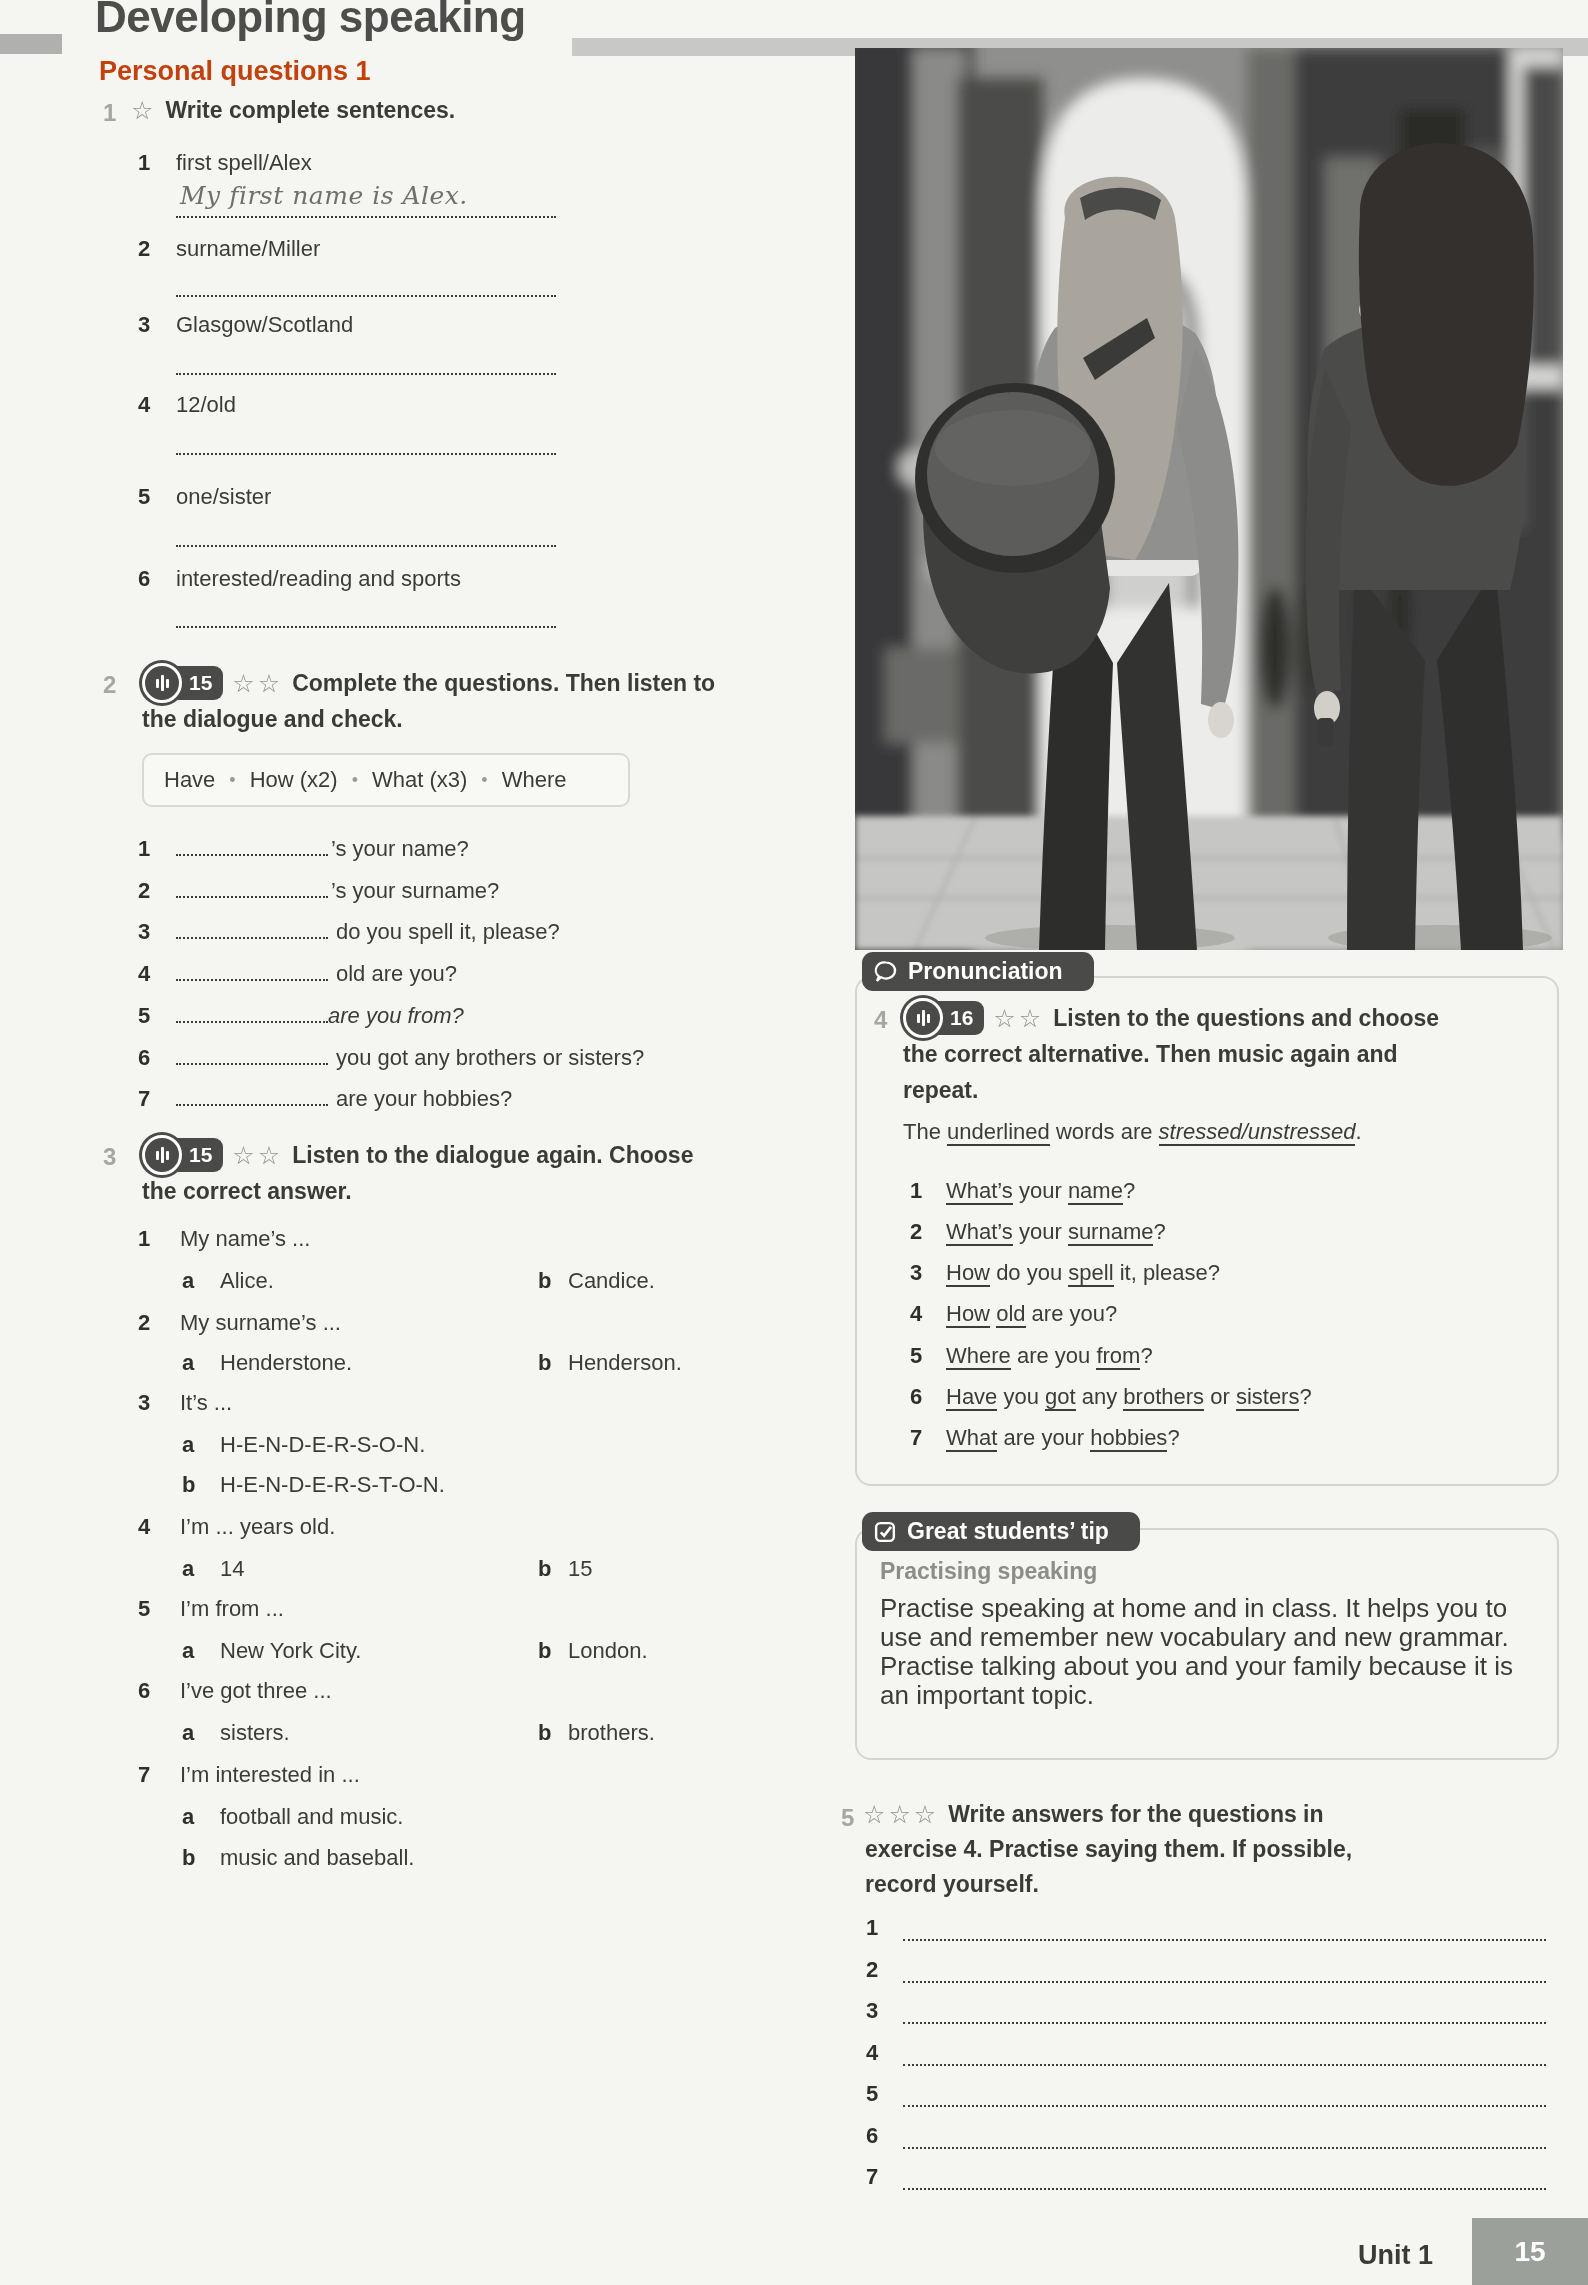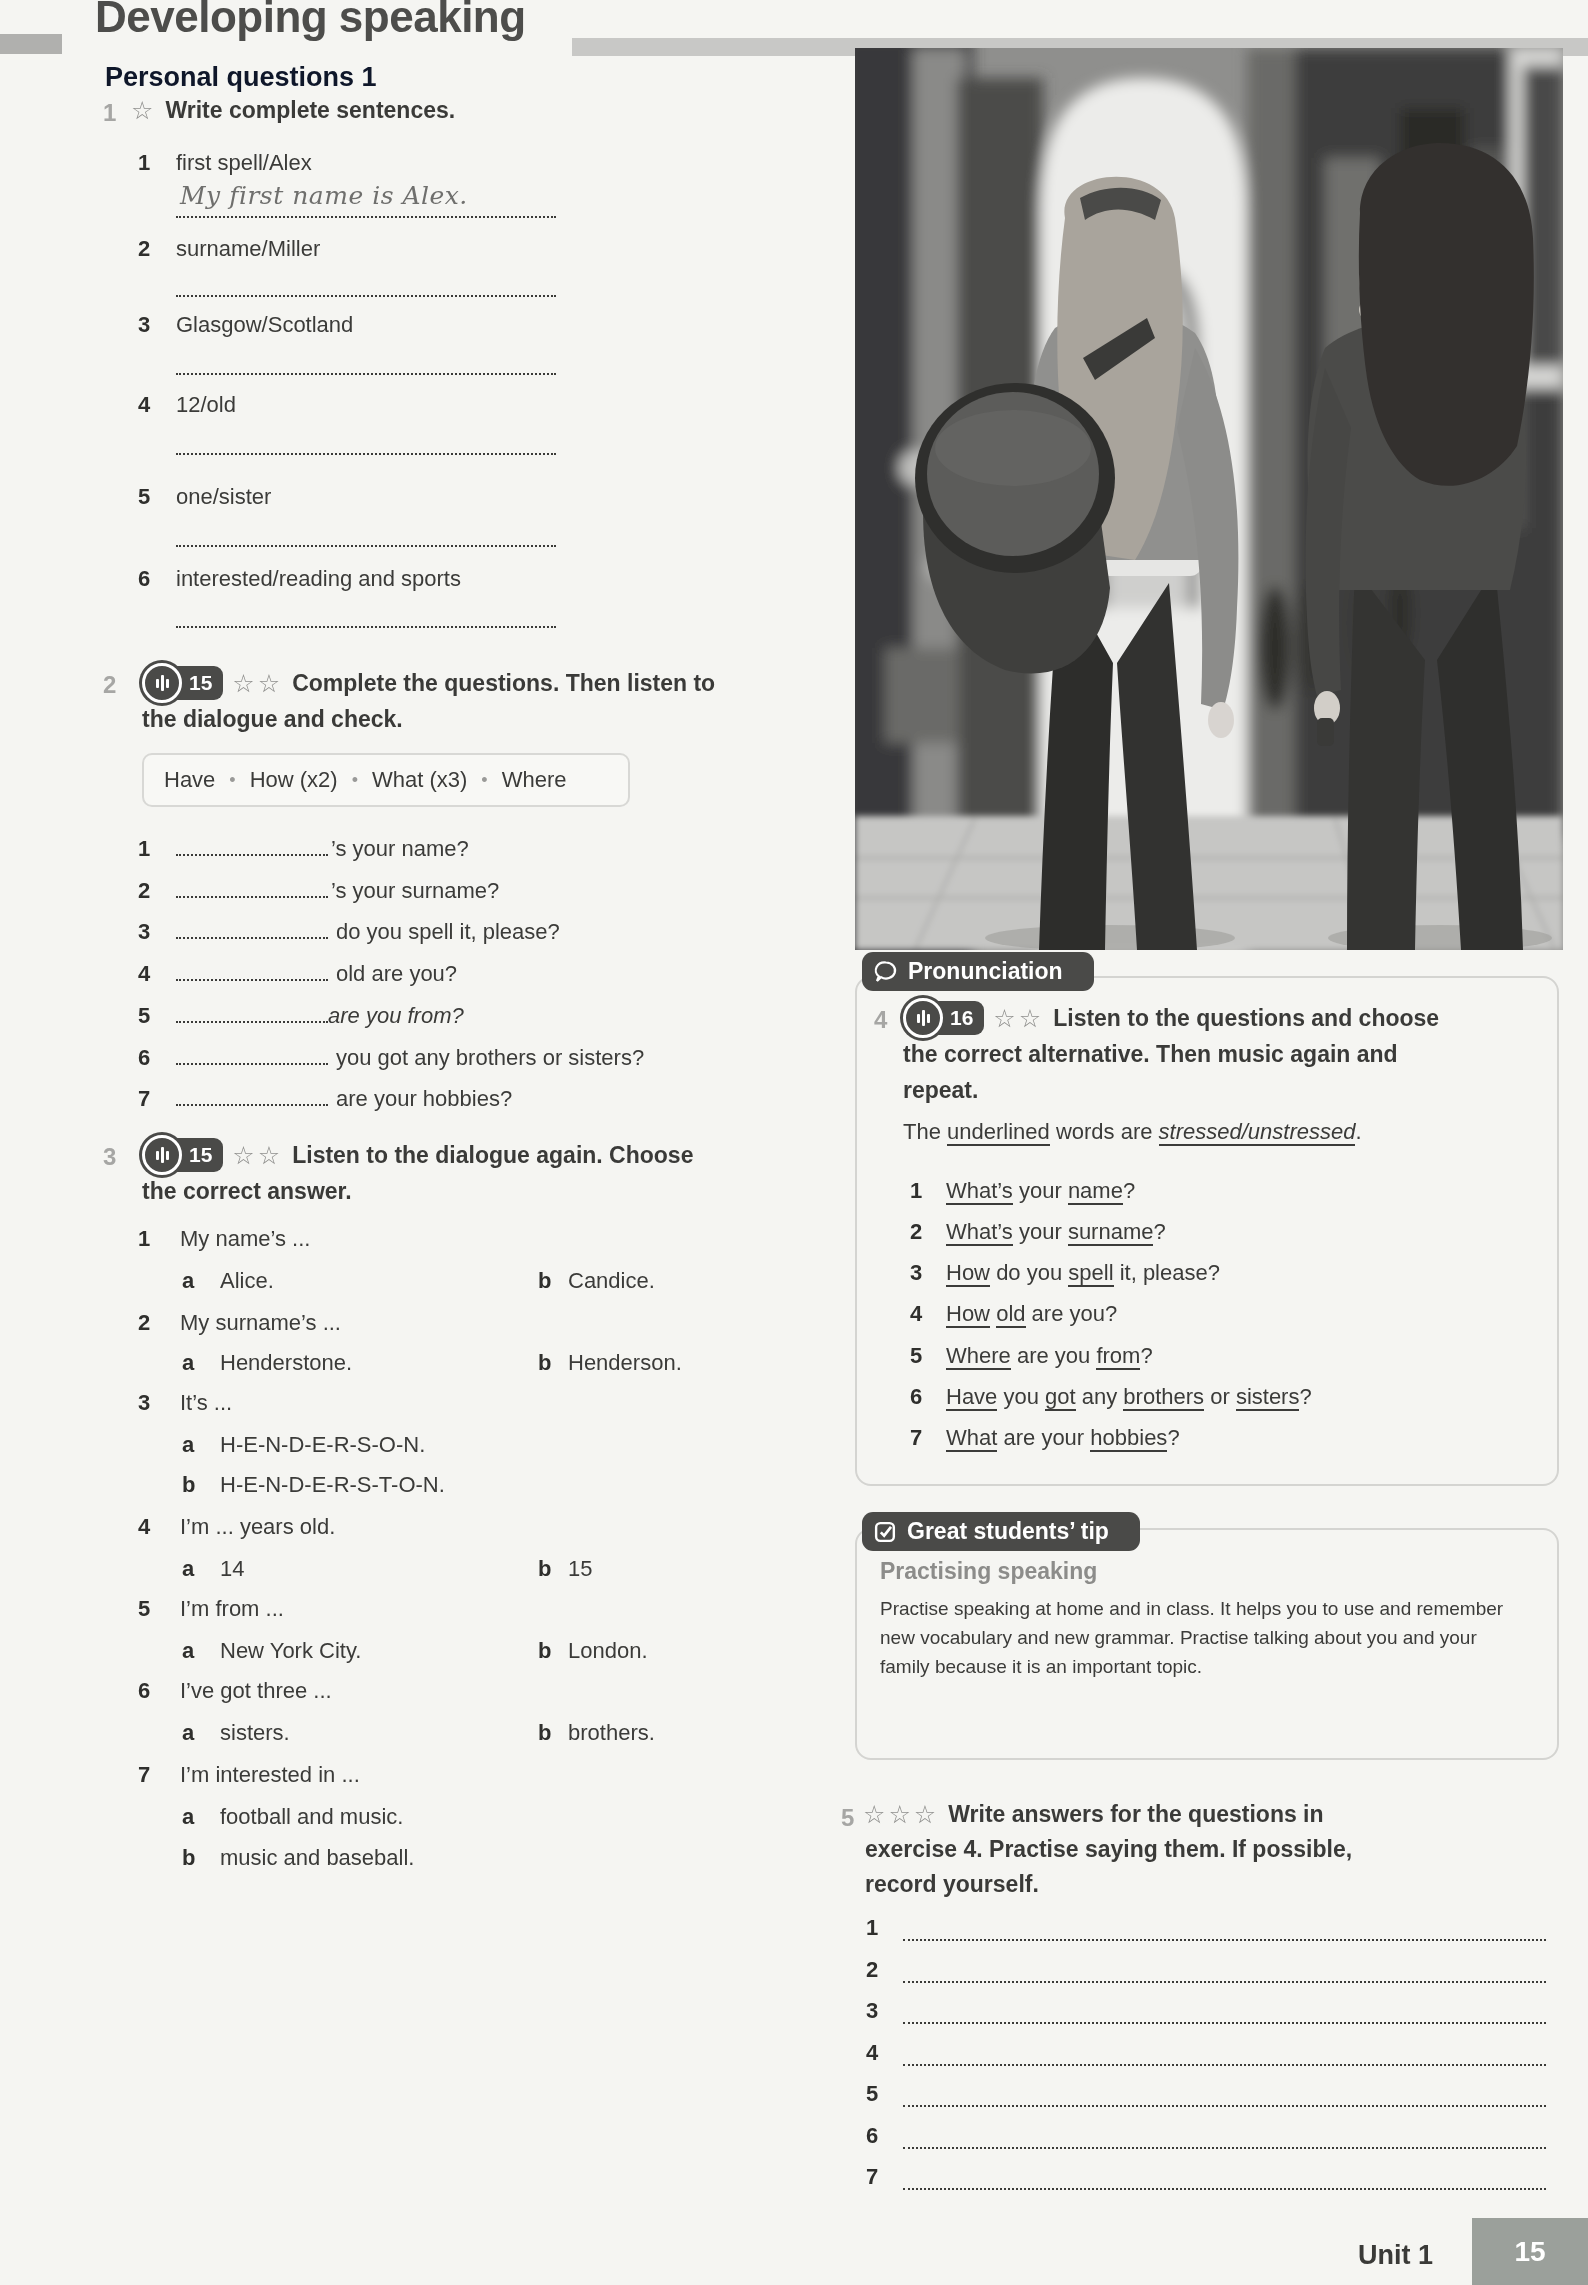--- a/index.html
+++ b/index.html
@@ -2,21 +2,21 @@
 <html><head>
 <meta charset="utf-8">
 <style>
   html,body{margin:0;padding:0;background:#f5f5f2;}
   .page{position:relative;width:1588px;height:2285px;background:#f5f5f2;
         font-family:"Liberation Sans",sans-serif;color:#3b3b39;overflow:hidden;}
   .abs{position:absolute;}
   .title{font-size:44px;font-weight:700;color:#4d4d4b;letter-spacing:-0.5px;margin:0;}
   .hdash{background:#b0b0ae;}
   .hbar{background:#c8c8c6;}
-  .sect{font-size:27px;font-weight:700;color:#0f172a;margin:10px;text-align:center;}
+  .sect{font-size:27px;font-weight:700;color:#c2410c;margin:4px;text-align:center;}
   .exnum{font-size:24px;font-weight:700;color:#a6a6a4;}
   .exline{display:flex;align-items:center;gap:9px;white-space:nowrap;}
   .exhead{font-size:23px;font-weight:700;color:#3a3a38;}
   .stars{font-family:"DejaVu Sans",sans-serif;font-size:25px;color:#8f8f8d;letter-spacing:3px;}
   .itemnum{font-size:22px;font-weight:700;color:#2f2f2d;}
   .itemtext{font-size:22px;color:#3b3b39;}
   .script{font-family:"DejaVu Serif",serif;font-style:italic;font-size:25px;color:#6f6f6d;letter-spacing:.5px;}
   .dotline{border-bottom:2px dotted #3a3a38;height:4px;}
   .qrow{display:flex;align-items:baseline;white-space:nowrap;}
   .qrow .itemnum{width:38px;flex:none;}
@@ -34,21 +34,21 @@
   .audio-circle i:nth-child(2){height:16px;}
   .audio-circle i:nth-child(3){height:9px;}
   .audio-num{color:#fff;font-size:21px;font-weight:700;}
   .wordbox{border:2px solid #d8d8d5;border-radius:10px;background:#f8f8f5;
            display:flex;align-items:center;gap:14px;padding:0 20px;font-size:22px;color:#3b3b39;}
   .wsep{color:#9a9a98;font-size:18px;}
   .pill-badge{display:inline-flex;align-items:center;gap:9px;background:#4a4a48;color:#fff;
               border-radius:11px;padding:6px 31px 6px 11px;font-size:23px;font-weight:700;white-space:nowrap;}
   .rbox{border:2px solid #d4d4d1;border-radius:16px;background:transparent;}
   .tipheading{font-size:23px;font-weight:700;color:#8c8c8a;}
-  .tipbody{font-size:19px;color:#3b3b39;line-height:29px;}
+  .tipbody{font-size:26px;color:#3b3b39;line-height:29px;}
   .u{border-bottom:2px solid #3c3c3a;}
   .i{font-style:italic;}
   .ansrow{display:flex;align-items:flex-end;}
   .ansrow .itemnum{width:37px;flex:none;}
   .ansrow .dotline{width:643px;height:26px;border-bottom-width:2px;}
   .footer-unit{font-size:27px;font-weight:700;color:#3a3a38;}
   .footer-box{background:#9ba09b;display:flex;align-items:center;justify-content:center;}
   .footer-page{color:#fff;font-size:28px;font-weight:700;}
   .photo{overflow:hidden;background:#8f8f8d;}
 </style>

